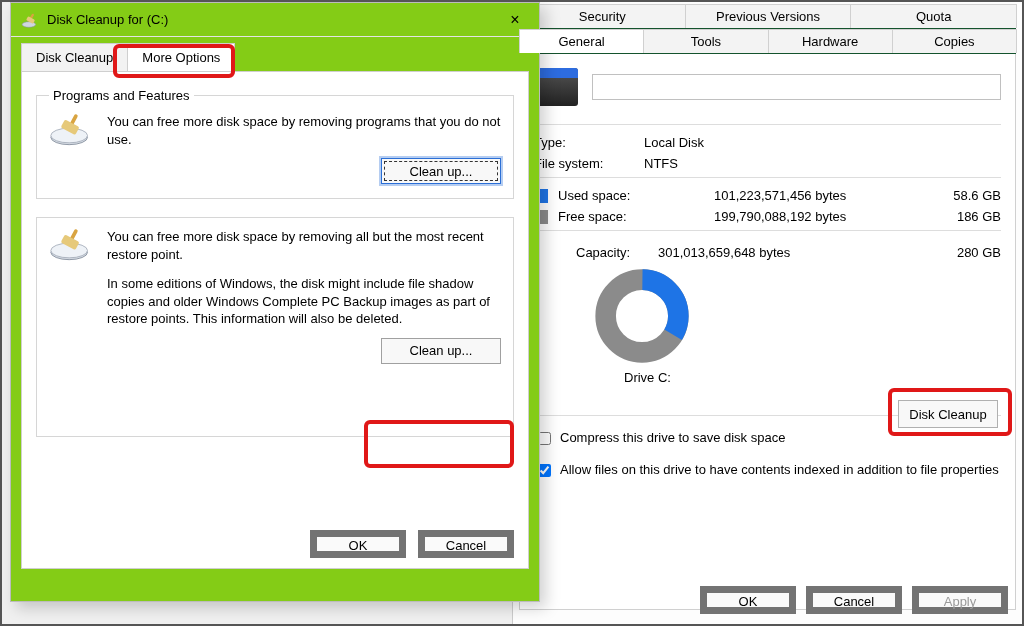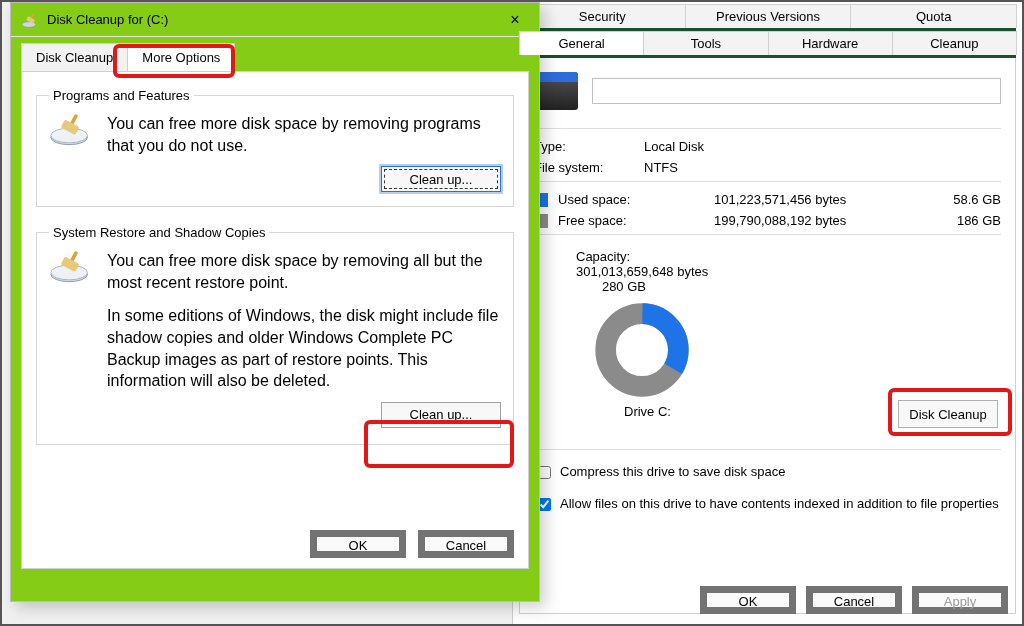--- a/index.html
+++ b/index.html
@@ -19,21 +19,21 @@
     position: absolute;
     left: 510px;
     top: 0;
     width: 510px;
     height: 622px;
     background: #fdfdfd;
     border-left: 1px solid #ccc;
   }
   .tabs-top {
     display: flex;
-    border-bottom: 3px solid #14532d;
+    border-bottom: 1px solid #14532d;
     margin: 2px 6px 0 6px;
     font-size: 13px;
   }
   .tabs-top.row2 { margin-top: 0; }
   .tab {
     flex: 1;
     text-align: center;
     padding: 4px 2px;
     border: 1px solid #d0d0d0;
     border-bottom: none;
@@ -84,21 +84,21 @@
   .hr { border-top: 1px solid #ddd; margin: 6px 0 10px 0; }
   .kv { display:flex; margin: 6px 0; align-items:center;}
   .kv .k { width: 110px; }
   .space-row { display:flex; align-items:center; margin:6px 0; }
   .sqr { width:14px; height:14px; margin-right:10px; }
   .sqr.used { background:#1e74e6; }
   .sqr.free { background:#8b8b8b; }
   .space-row .label { width:110px; }
   .space-row .bytes { flex:1;margin-left:46px; }
   .space-row .human { width:70px; text-align:right; }
-  .capacity-row { margin:14px 0 4px 42px; display:flex;flex-direction:column; }
+  .capacity-row { margin:14px 0 4px 42px; display:flex; }
   .capacity-row .k { width:82px;}
   .capacity-row .bytes{ flex:1;}
   .capacity-row .human{ width:70px; text-align:right;}
   .chart-area {
     margin-top: 8px;
     display:flex;
     align-items:flex-end;
     gap: 30px;
   }
   .donut {
@@ -186,21 +186,21 @@
   }
   fieldset.group legend {
     font-size:13px;
     padding: 0 4px;
   }
   .group-row { display:flex; gap:14px; align-items:flex-start; }
   .disk-icon {
     width:44px; height:34px;
     flex-shrink:0;
   }
-  .group-text { flex:1; font-size:16px; line-height:1.35; }
+  .group-text { flex:1; font-size:13px; line-height:1.35; }
   .cleanup-btn {
     display:block;
     margin: 10px 0 0 auto;
     width: 120px; height:26px;
     background:#f8f8f8;
     border:1px solid #a0a0a0;
     font:inherit;
     cursor:pointer;
     text-align:center;
   }
@@ -230,21 +230,21 @@
 <div class="props-window">
   <div class="tabs-top">
     <div class="tab">Security</div>
     <div class="tab">Previous Versions</div>
     <div class="tab">Quota</div>
   </div>
   <div class="tabs-top row2">
     <div class="tab active">General</div>
     <div class="tab">Tools</div>
     <div class="tab">Hardware</div>
-    <div class="tab">Cleanup</div>
+    <div class="tab">Copies</div>
   </div>
 
   <div class="props-body">
     <div class="drive-header">
       <div class="drive-icon"></div>
       <input class="drive-name-input" value="" style="">
     </div>
     <div class="hr"></div>
     <div class="kv">
       <span class="k">Type:</span>
@@ -335,21 +335,20 @@
           <rect x="14" y="10" width="18" height="10" rx="2" fill="#e6c97a" transform="rotate(28 23 15)"></rect>
         </svg>
         <div class="group-text">You can free more disk space by removing programs that you do not use.</div>
       </div>
       <button class="cleanup-btn focused">
         <span><span class="u">C</span><span>lean up...</span></span>
       </button>
     </fieldset>
 
     <fieldset class="group" style="height:220px;">
-      <legend>System Restore and Shadow Copies</legend>
       <div class="group-row">
         <svg class="disk-icon" viewBox="0 0 48 36">
           <ellipse cx="22" cy="26" rx="20" ry="8" fill="#d7dde5" stroke="#8892a0"></ellipse>
           <ellipse cx="22" cy="24" rx="20" ry="8" fill="#eef2f7" stroke="#a8b0bc"></ellipse>
           <rect x="24" y="0" width="4" height="18" rx="2" fill="#d9a441" transform="rotate(28 26 9)"></rect>
           <rect x="14" y="10" width="18" height="10" rx="2" fill="#e6c97a" transform="rotate(28 23 15)"></rect>
         </svg>
         <div class="group-text">
           <div>You can free more disk space by removing all but the most recent restore point.</div>
           <div class="para2">In some editions of Windows, the disk might include file shadow copies and older Windows Complete PC Backup images as part of restore points. This information will also be deleted.</div>

